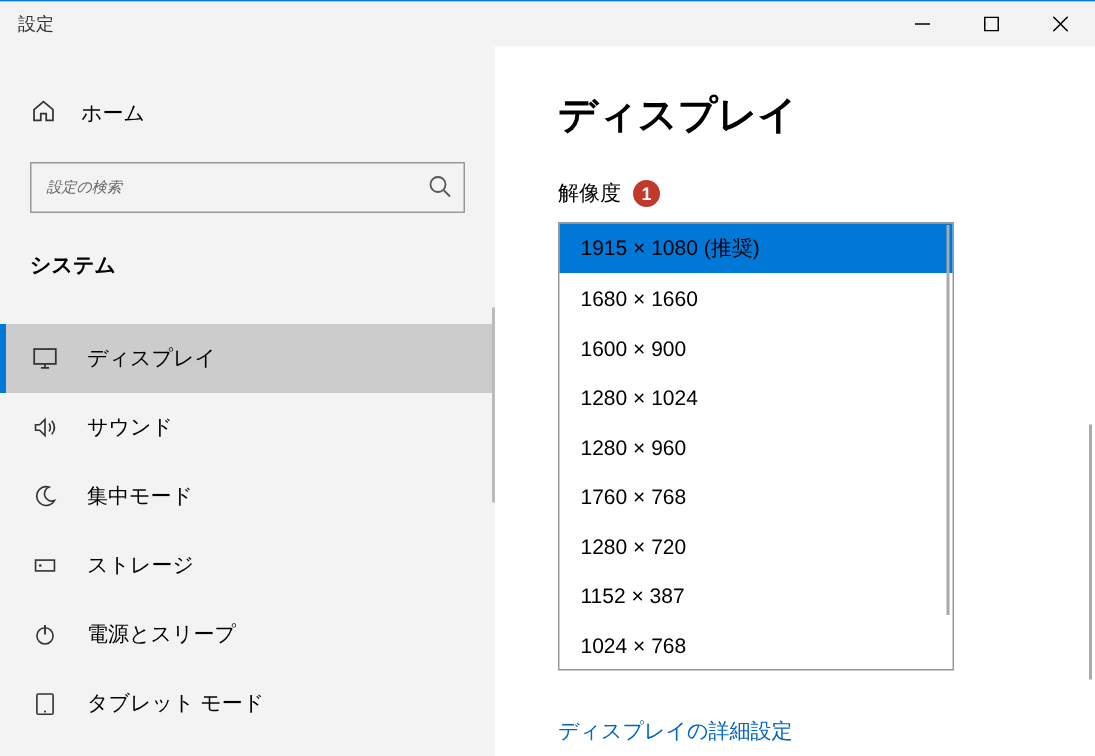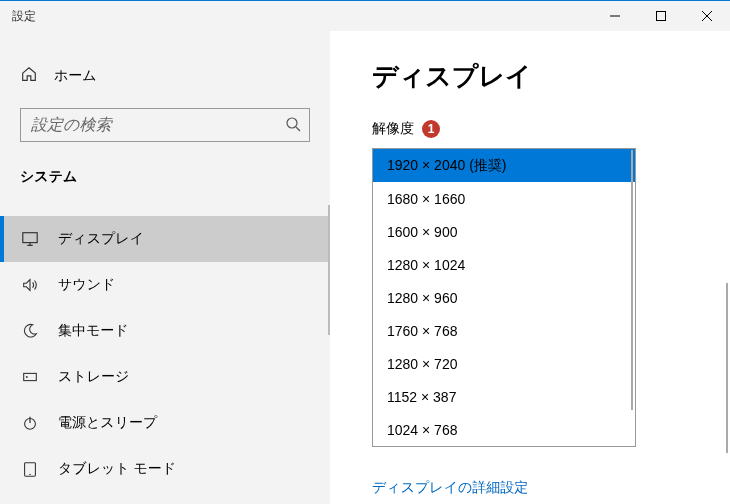--- a/index.html
+++ b/index.html
@@ -63,21 +63,21 @@
     border: 1px solid #999;
     background: #f3f3f3;
     display: flex;
     align-items: center;
     padding: 0 8px 0 10px;
   }
   .search-box input {
     flex: 1;
     border: none;
     background: transparent;
-    font-size: 16px;
+    font-size: 10px;
     outline: none;
     font-style: italic;
     color: #4c1d95;
   }
   .search-box input::placeholder { color: #666; font-style: italic; }
   .search-icon { color: #555; }
   .section-label {
     padding: 26px 20px 30px 20px;
     font-size: 14px;
     font-weight: 600;
@@ -295,21 +295,21 @@
     <div class="sidebar-scroll-edge"></div>
   </div>
 
   <div class="main">
     <h1>ディスプレイ</h1>
     <div class="label-row">
       <span>解像度</span>
       <span class="badge">1</span>
     </div>
     <div class="dropdown-open">
-      <div class="option selected">1920 × 2040 (推奨)</div>
+      <div class="option selected">1915 × 1080 (推奨)</div>
       <div class="option">1680 × 1660</div>
       <div class="option">1600 × 900</div>
       <div class="option">1280 × 1024</div>
       <div class="option">1280 × 960</div>
       <div class="option">1760 × 768</div>
       <div class="option">1280 × 720</div>
       <div class="option">1152 × 387</div>
       <div class="option">1024 × 768</div>
       <div class="scroll-thumb"></div>
     </div>

